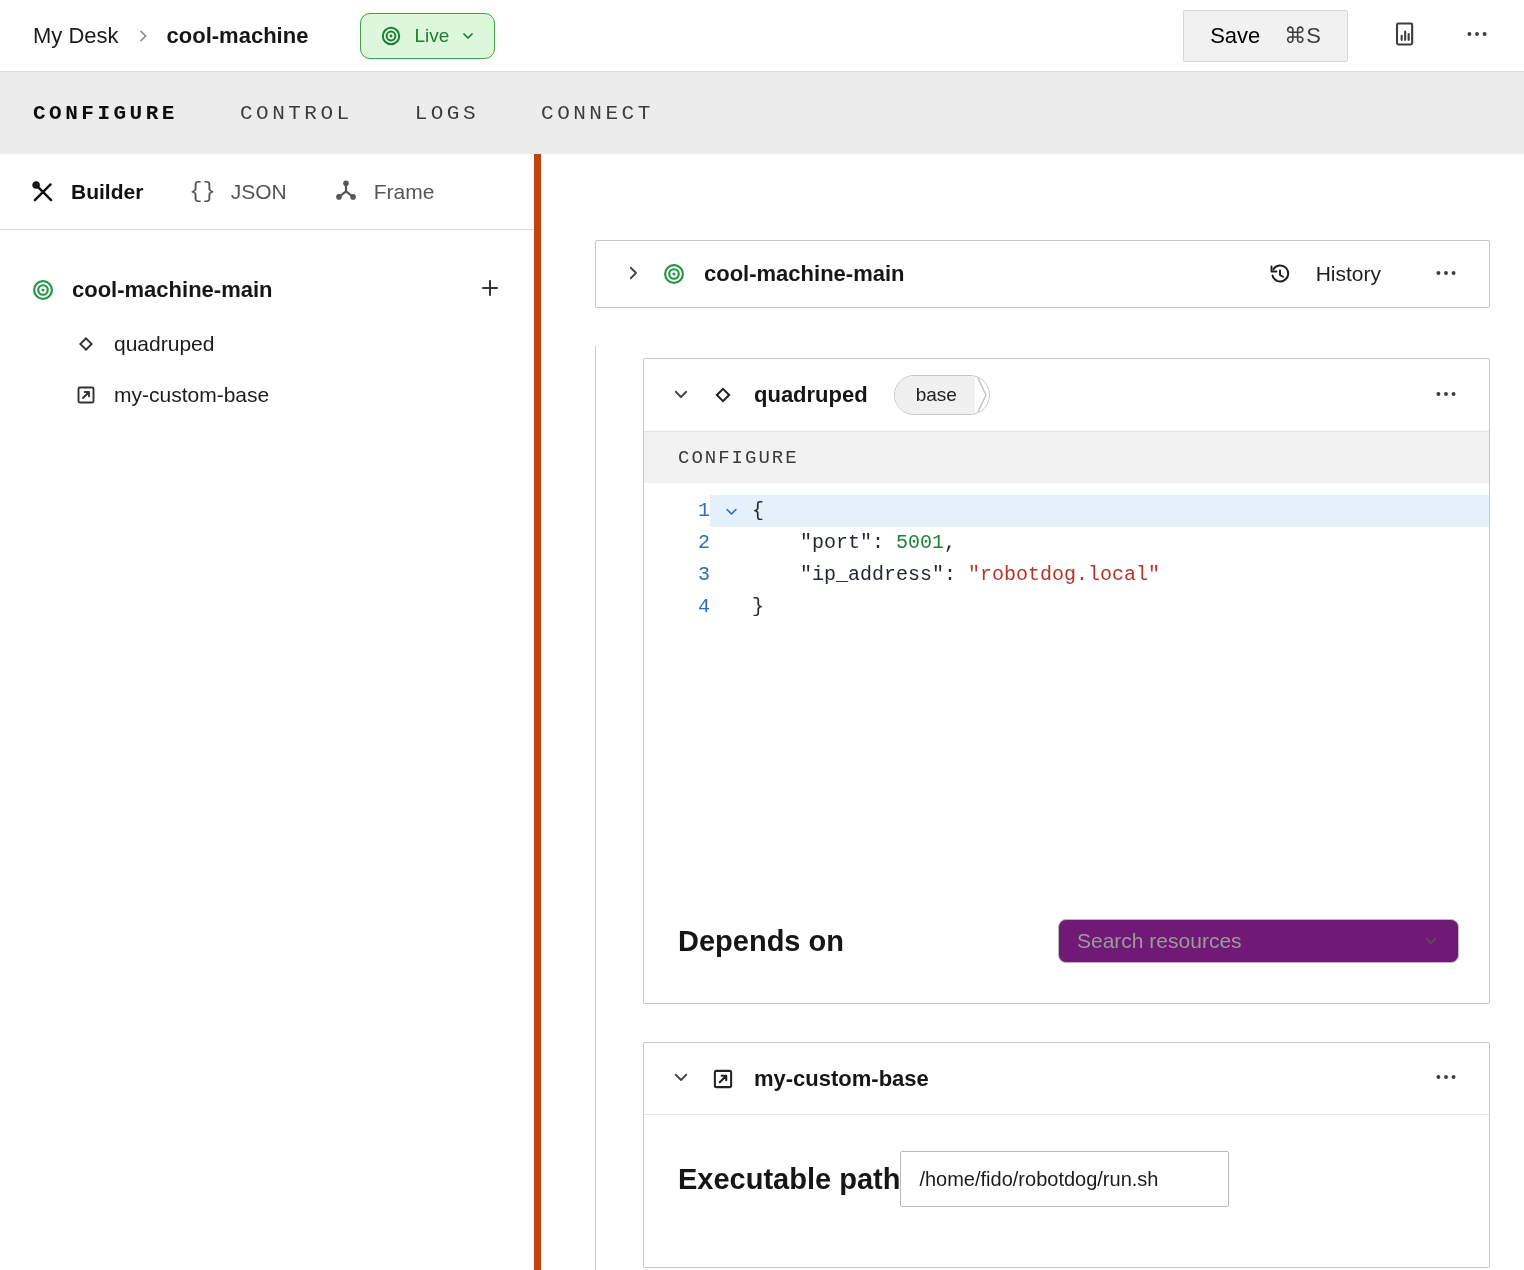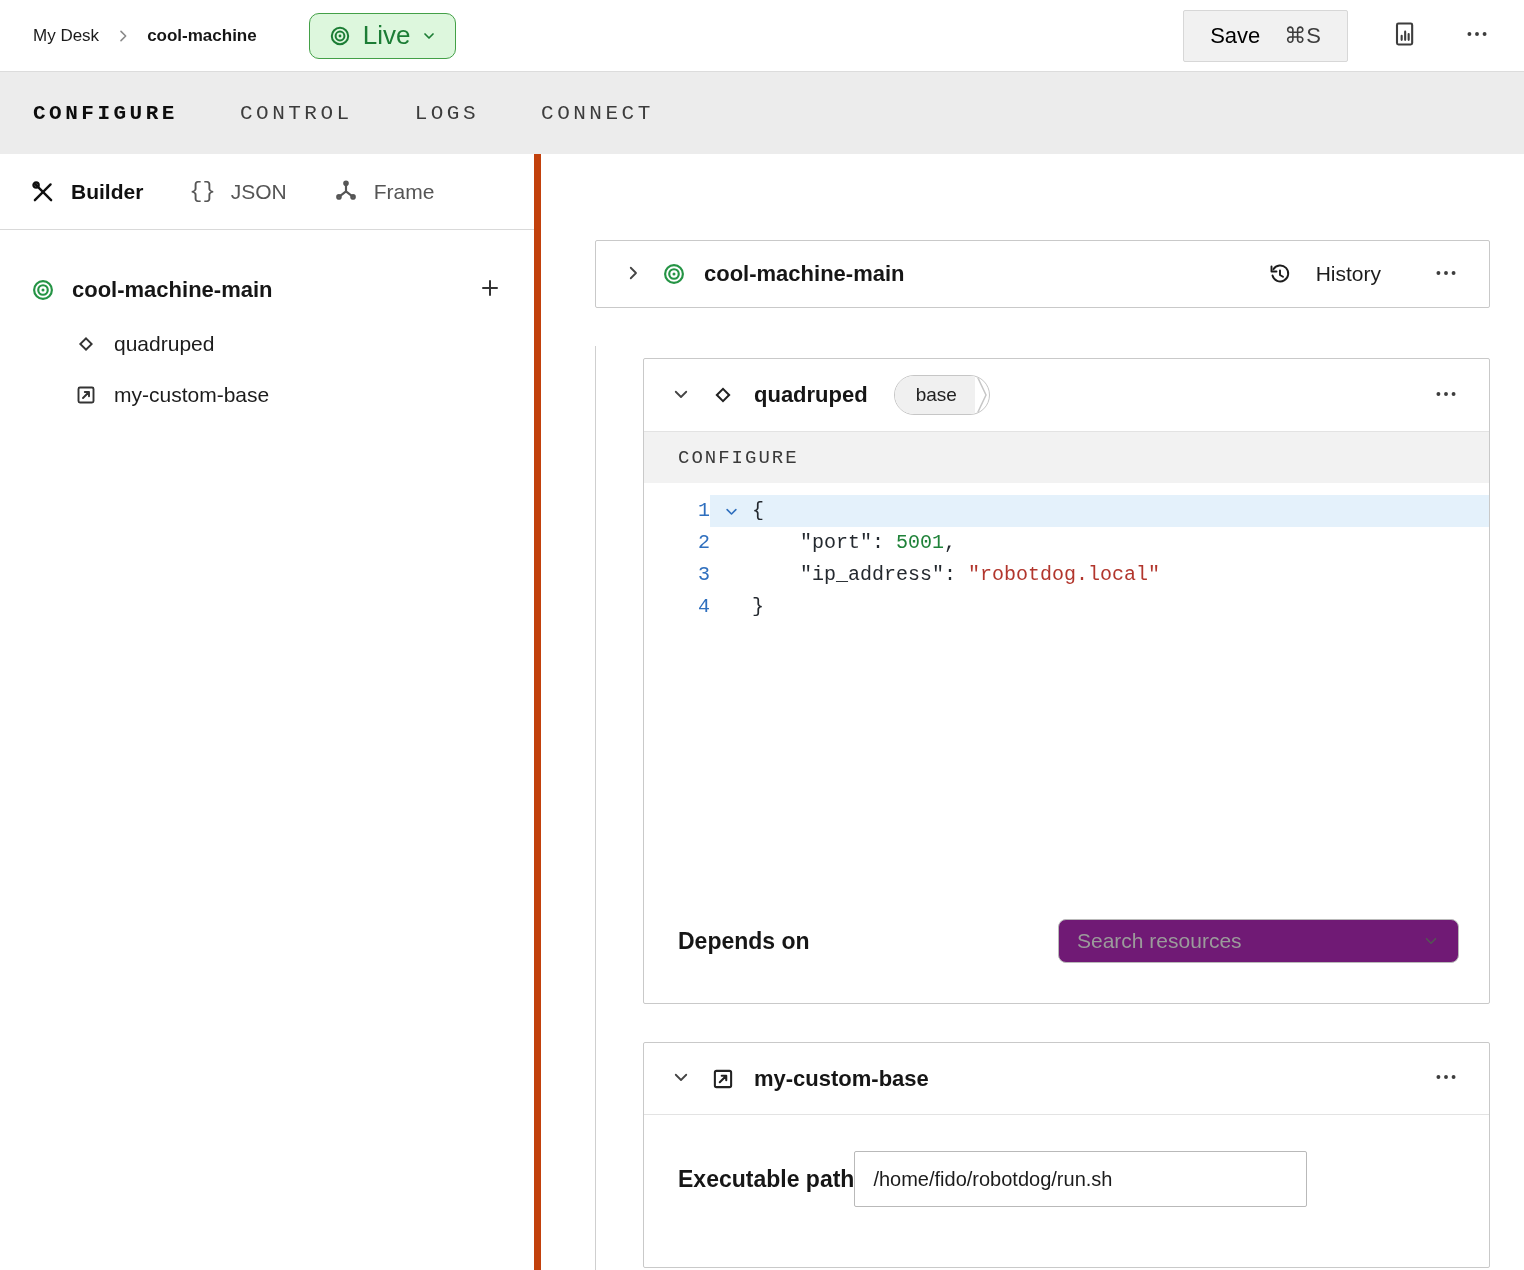--- a/index.html
+++ b/index.html
@@ -10,31 +10,31 @@
     color:#161616; background:#fff;
   }
   svg { display:block; }
   .icon { display:inline-flex; flex:none; }
 
   
   .topbar {
     height:72px; display:flex; align-items:center;
     padding:0 30px 0 33px; border-bottom:1px solid #dcdcdc;
   }
-  .breadcrumb { display:flex; align-items:center; gap:16px; font-size:17px; }
+  .breadcrumb { display:flex; align-items:center; gap:16px; font-size:22px; }
   .bc-root { color:#1b1b1b; cursor:pointer; }
   .bc-current { font-weight:700; }
   .live-pill {
     margin-left:52px; display:flex; align-items:center; gap:11px;
     height:46px; padding:0 18px;
     background:var(--live_bg,#ddf7dd);
     border:1px solid var(--live_border,#43a047);
     border-radius:10px;
     color:var(--live_text,#1c7d35);
-    font-size:26px; cursor:pointer;
+    font-size:19px; cursor:pointer;
   }
   .topbar-right { margin-left:auto; display:flex; align-items:center; gap:38px; }
   .save-btn {
     display:flex; align-items:center; gap:24px;
     background:#f1f1f1; border:1px solid #d7d7d7; border-radius:2px;
     padding:0 26px; height:52px; font-size:22px; cursor:pointer;
     font-family:"Liberation Sans", sans-serif;
   }
   .save-shortcut { color:#3c3c3c; }
   .icon-btn { background:none; border:none; padding:4px; color:#3d3d3d; cursor:pointer; }
@@ -115,33 +115,33 @@
   .ln { width:66px; flex:none; text-align:right; color:var(--code_blue,#2f6fbe); }
   .fold { width:42px; flex:none; display:flex; align-items:center; justify-content:center; color:var(--code_blue,#2f6fbe); }
   .code { flex:1; white-space:pre; color:#24292f; }
   .row-hl .fold, .row-hl .code { background:var(--highlight_blue,#e4f1fb); }
   .t-p { color:#24292f; }
   .t-k { color:#24292f; }
   .t-n { color:var(--code_number_green,#1f8239); }
   .t-s { color:var(--code_string_red,#b2362d); }
 
   .depends-row { display:flex; align-items:center; justify-content:space-between; padding:0 30px 40px 34px; }
-  .field-label { font-size:23px; font-weight:700; }
+  .field-label { font-size:29px; font-weight:700; }
   .select-box {
     width:401px; height:44px; border:1px solid #b9b9b9; border-radius:8px;
     display:flex; align-items:center; padding:0 18px; cursor:pointer; background:#701a75;
   }
   .select-placeholder { color:#9b9b9b; font-size:21px; flex:1; }
   .select-box .icon { color:#555; }
 
   .base-card .card-header { border-bottom:1px solid #e3e3e3; }
   .base-body { padding:36px 30px 60px 34px; }
   .exec-row { display:flex; align-items:center; justify-content:flex-start; }
   .text-input {
-    width:453px; height:56px; border:1px solid #b9b9b9; border-radius:2px;
+    width:329px; height:56px; border:1px solid #b9b9b9; border-radius:2px;
     padding:0 18px; font-size:20px; color:#1c1c1c;
     font-family:"Liberation Sans", sans-serif; background:#fff;
   }
 </style>
 </head>
 <body>
 
 <header class="topbar">
   <nav class="breadcrumb">
     <span class="bc-root">My Desk</span>

